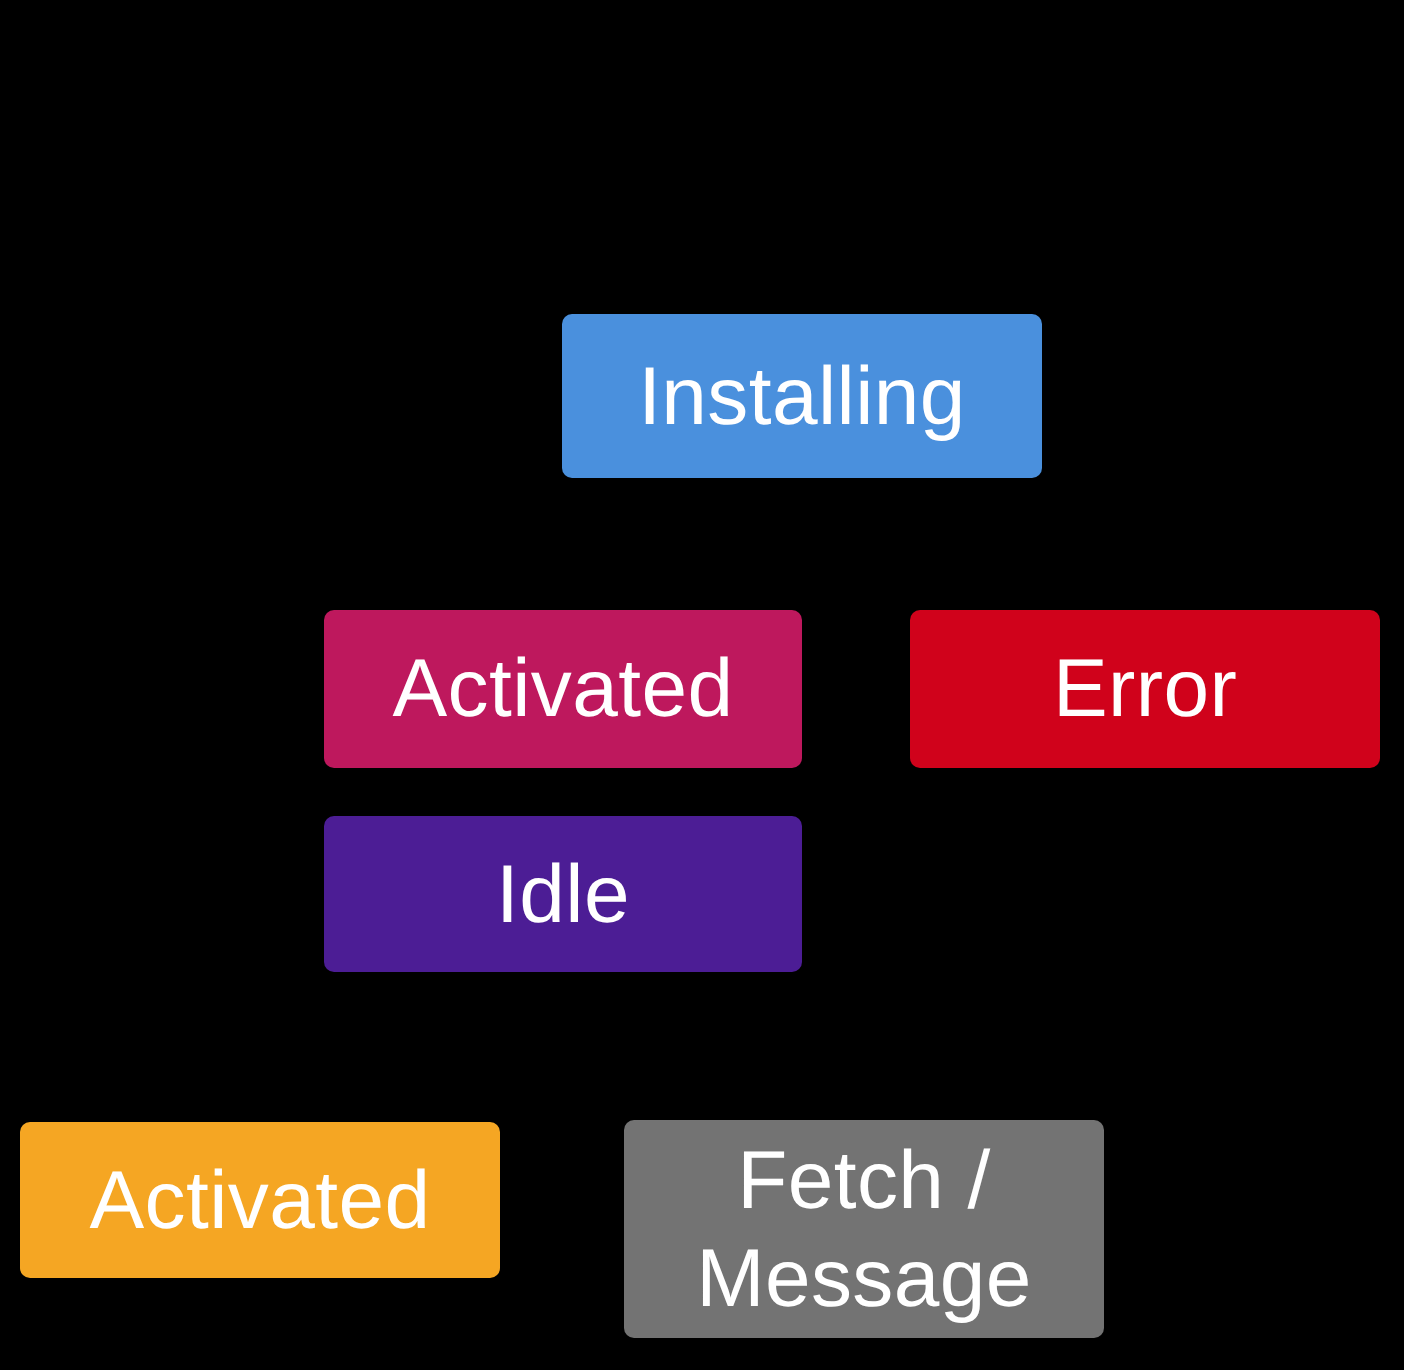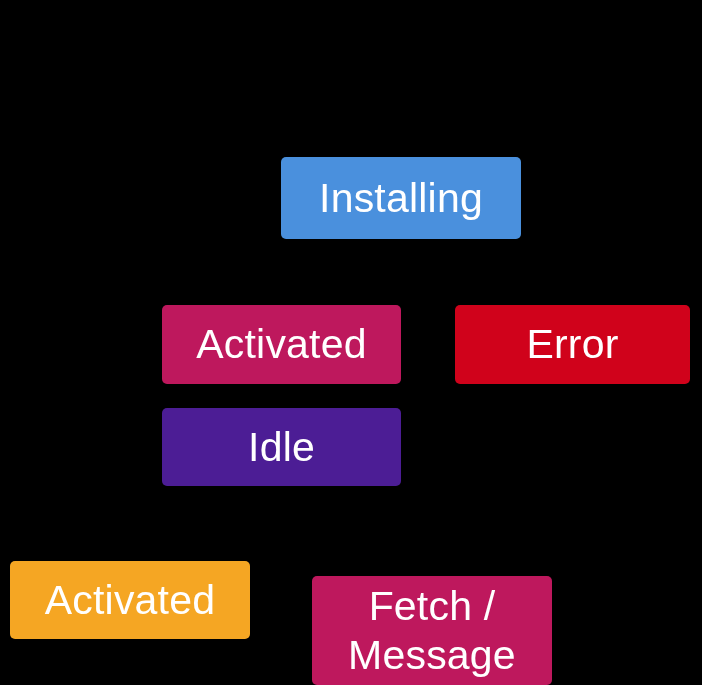--- a/index.html
+++ b/index.html
@@ -61,18 +61,18 @@
   </div>
 
   <div class="node" style="left: 162px; top: 408px; width: 239px; height: 78px; background: #4c1d95;">
     <span class="node-label">Idle</span>
   </div>
 
   <div class="node" style="left: 10px; top: 561px; width: 240px; height: 78px; background: rgb(245, 166, 35);">
     <span class="node-label">Activated</span>
   </div>
 
-  <div class="node" style="left: 312px; top: 576px; width: 240px; height: 109px; background: #be185d;">
+  <div class="node" style="left: 312px; top: 560px; width: 240px; height: 109px; background: #737373;">
     <span class="node-label">Fetch /
 Message</span>
   </div>
 
 </div>
 
 </body></html>

